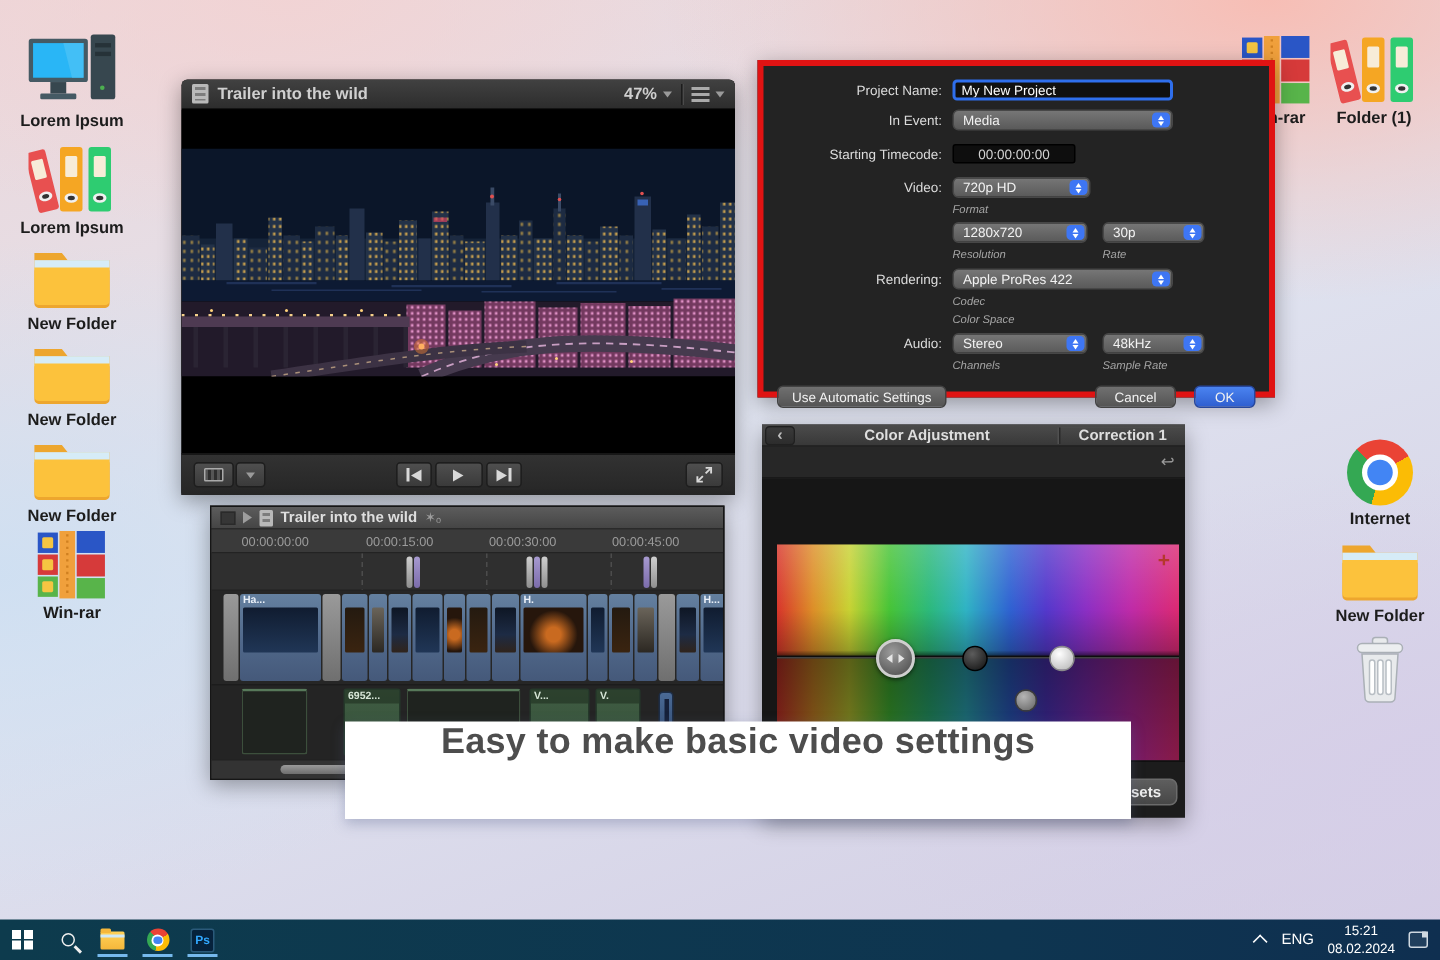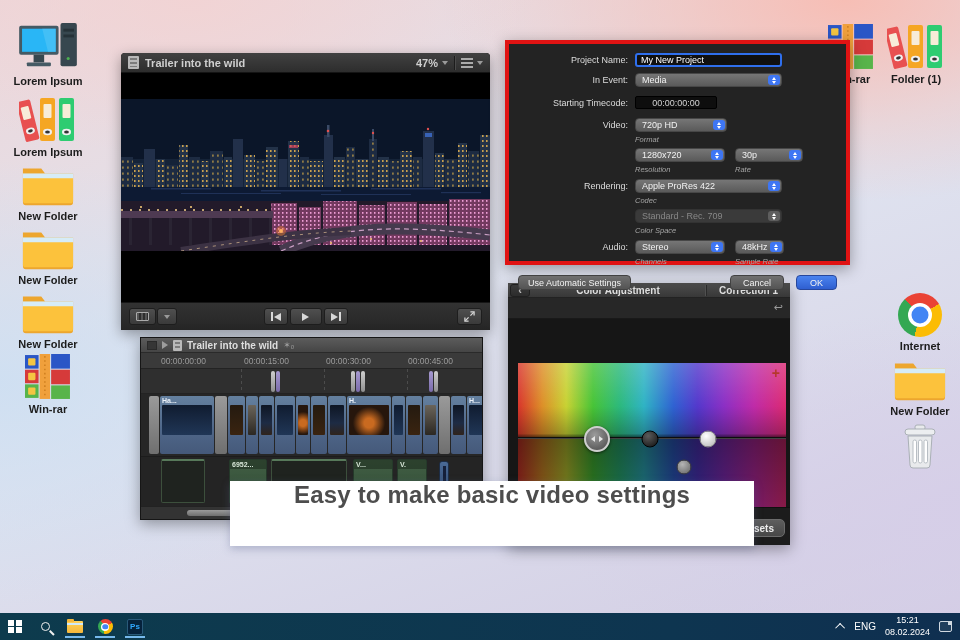--- a/index.html
+++ b/index.html
@@ -659,44 +659,34 @@
       <span class="step">
           <i class="up"></i>
           <i class="dn"></i>
         </span>
     </div>
   </div>
   <div class="drow" style="margin-top:1px">
     <span class="dlab"></span>
     <span class="dcap">Codec</span>
   </div>
-  <div class="drow" style="margin-top:4px">
-    <span class="dlab"></span>
-    <div class="sel disabled" style="width:147px">
-      <span>Standard - Rec. 709</span>
-      <span class="step">
-          <i class="up"></i>
-          <i class="dn"></i>
-        </span>
-    </div>
-  </div>
   <div class="drow" style="margin-top:1px">
     <span class="dlab"></span>
     <span class="dcap">Color Space</span>
   </div>
   <div class="drow" style="margin-top:5px">
     <span class="dlab">Audio:</span>
     <div class="sel" style="width:90px">
       <span>Stereo</span>
       <span class="step">
           <i class="up"></i>
           <i class="dn"></i>
         </span>
     </div>
-    <div class="sel" style="width:49px; margin-left:10px">
+    <div class="sel" style="width:68px; margin-left:10px">
       <span>48kHz</span>
       <span class="step">
           <i class="up"></i>
           <i class="dn"></i>
         </span>
     </div>
   </div>
   <div class="drow" style="margin-top:1px">
     <span class="dlab"></span>
     <span class="dcap" style="width:100px">Channels</span>

